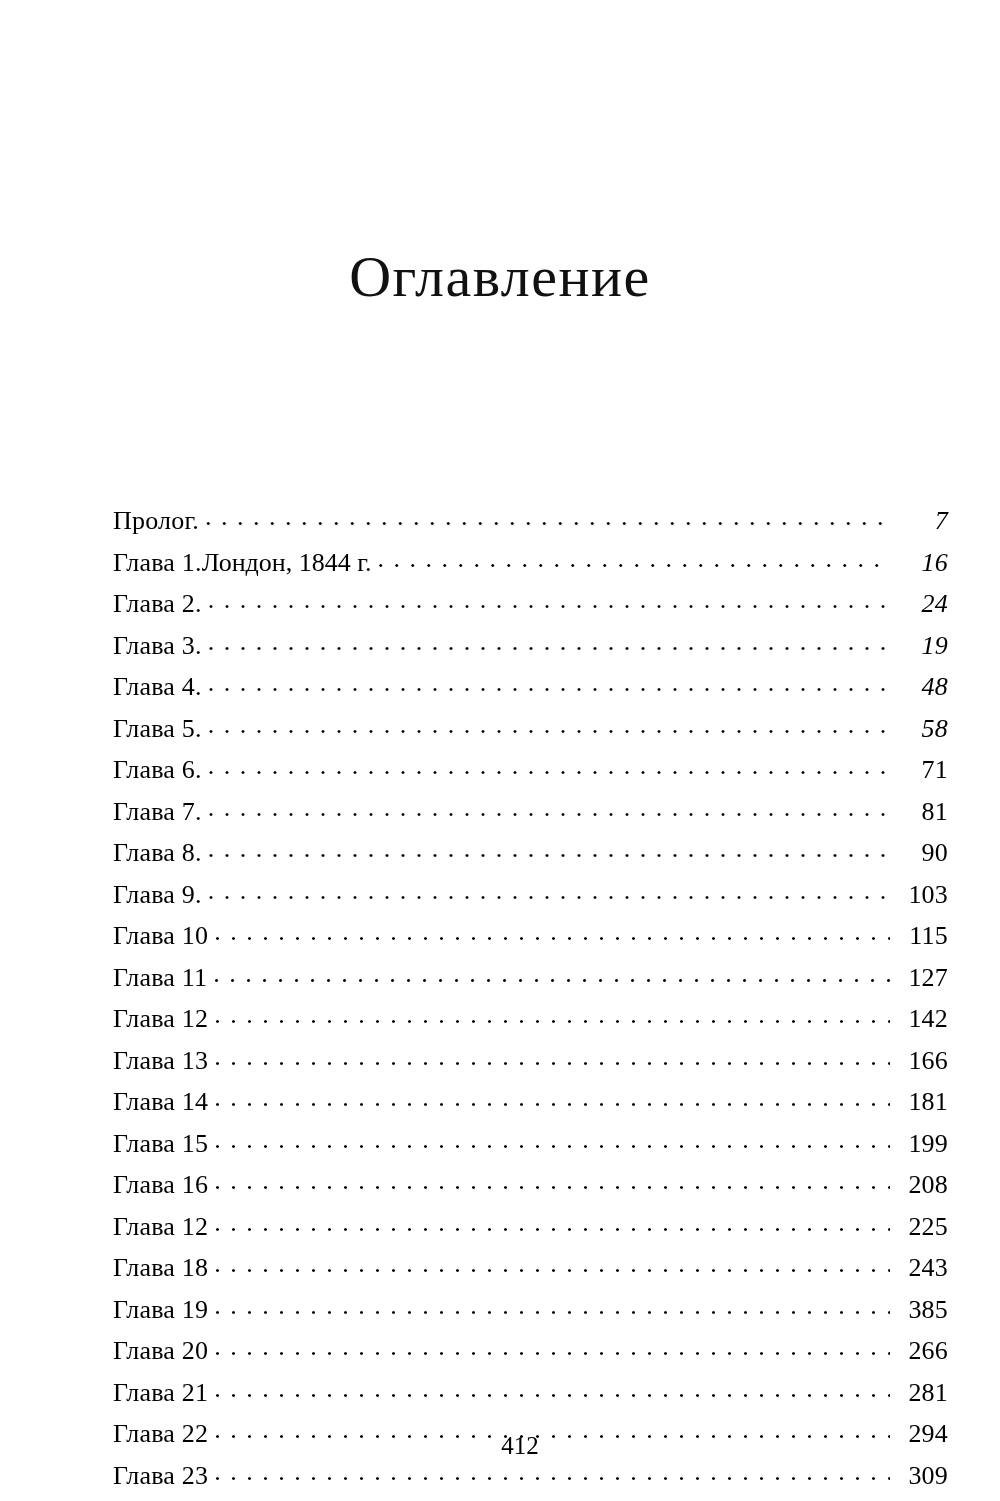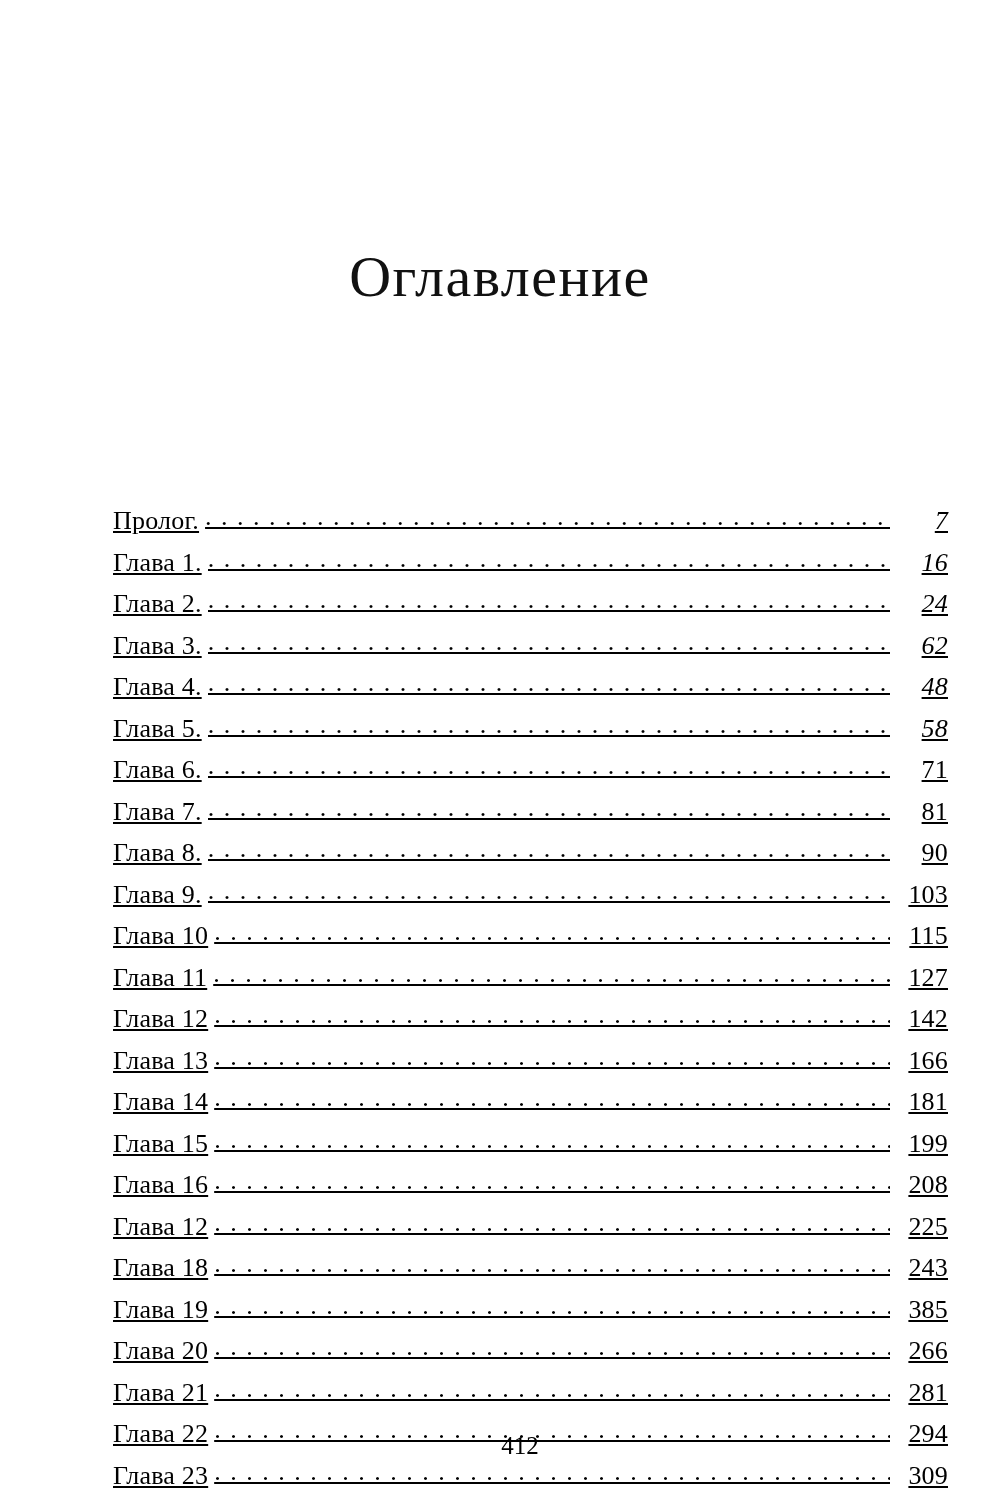--- a/index.html
+++ b/index.html
@@ -32,21 +32,20 @@
     top: 500px;
     left: 113px;
     width: 835px;
   }
   .toc-row {
     display: flex;
     align-items: baseline;
     font-size: 26px;
     line-height: 41.5px;
     white-space: nowrap;
-    text-decoration: underline;
   }
   .toc-label {
     flex: 0 0 auto;
     letter-spacing: 0.2px;
   }
   .toc-dots {
     flex: 1 1 auto;
     overflow: hidden;
     margin: 0 6px 0 6px;
     position: relative;
@@ -83,32 +82,33 @@
   <div class="toc-title">Оглавление</div>
 
   <div class="toc-list">
       <div class="toc-row italic-page">
         <span class="toc-label">Пролог.</span>
         <span class="toc-dots">............................................................</span>
         <span class="toc-page">7</span>
       </div>
       <div class="toc-row italic-page">
         <span class="toc-label">Глава 1.</span>
+        <span class="sub"> Лондон, 1844 г.</span>
         <span class="toc-dots">............................................................</span>
         <span class="toc-page">16</span>
       </div>
       <div class="toc-row italic-page">
         <span class="toc-label">Глава 2.</span>
         <span class="toc-dots">............................................................</span>
         <span class="toc-page">24</span>
       </div>
       <div class="toc-row italic-page">
         <span class="toc-label">Глава 3.</span>
         <span class="toc-dots">............................................................</span>
-        <span class="toc-page">62</span>
+        <span class="toc-page">19</span>
       </div>
       <div class="toc-row italic-page">
         <span class="toc-label">Глава 4.</span>
         <span class="toc-dots">............................................................</span>
         <span class="toc-page">48</span>
       </div>
       <div class="toc-row italic-page">
         <span class="toc-label">Глава 5.</span>
         <span class="toc-dots">............................................................</span>
         <span class="toc-page">58</span>

